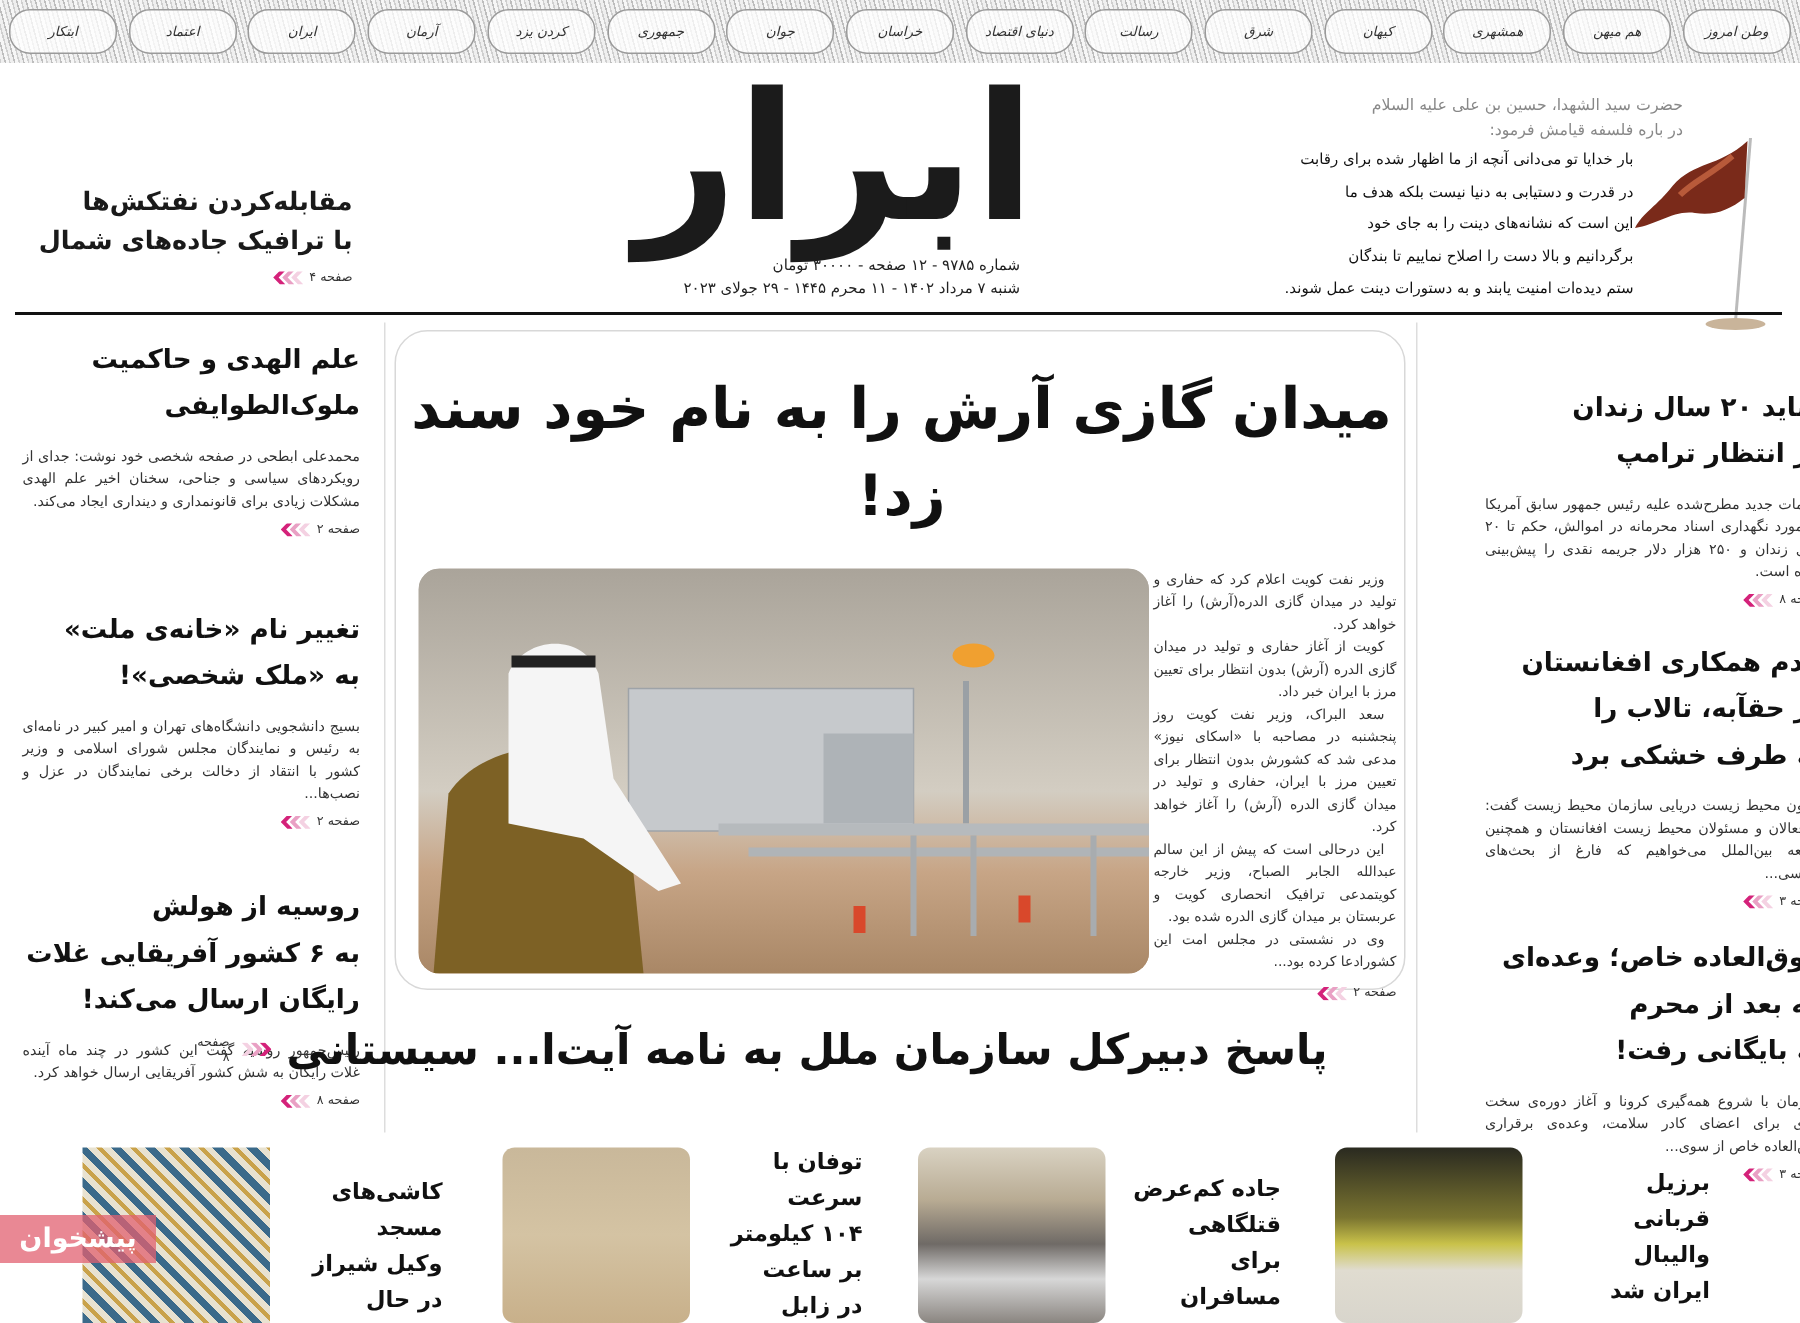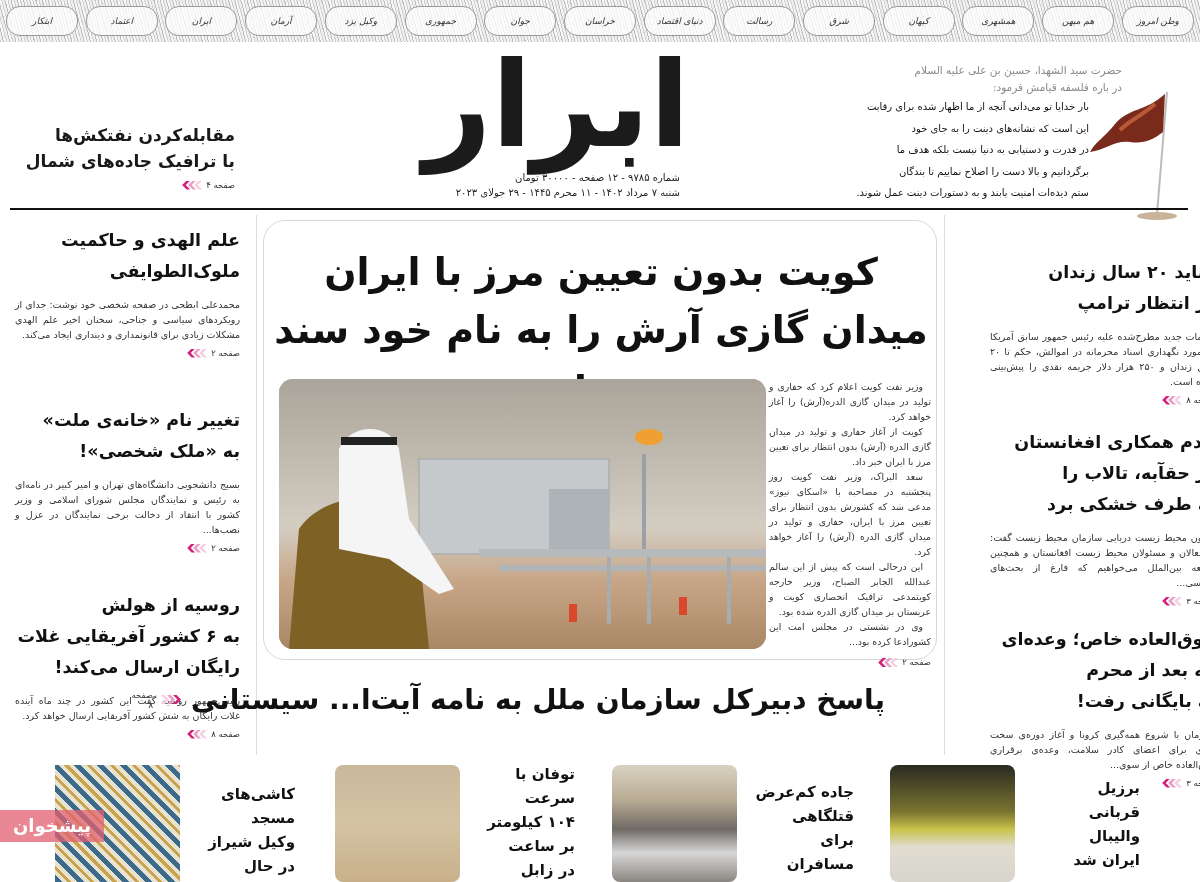--- a/index.html
+++ b/index.html
@@ -105,21 +105,21 @@
   }
 </style>
 </head>
 <body>
 
 <div class="banner">
   <div class="cell">ابتکار</div>
   <div class="cell">اعتماد</div>
   <div class="cell">ایران</div>
   <div class="cell">آرمان</div>
-  <div class="cell">وکیل یزد</div>
+  <div class="cell">کردن یزد</div>
   <div class="cell">جمهوری</div>
   <div class="cell">جوان</div>
   <div class="cell">خراسان</div>
   <div class="cell">دنیای اقتصاد</div>
   <div class="cell">رسالت</div>
   <div class="cell">شرق</div>
   <div class="cell">کیهان</div>
   <div class="cell">همشهری</div>
   <div class="cell">هم میهن</div>
   <div class="cell">وطن امروز</div>
@@ -130,22 +130,22 @@
   <div>شماره ۹۷۸۵ - ۱۲ صفحه - ۳۰۰۰۰ تومان</div>
   <div>شنبه ۷ مرداد ۱۴۰۲ - ۱۱ محرم ۱۴۴۵ - ۲۹ جولای ۲۰۲۳</div>
 </div>
 
 <div class="quote-intro">
   <div>حضرت سید الشهدا، حسین بن علی علیه السلام</div>
   <div>در باره فلسفه قیامش فرمود:</div>
 </div>
 <div class="quote">
   <div>بار خدایا تو می‌دانی آنچه از ما اظهار شده برای رقابت</div>
+  <div>در قدرت و دستیابی به دنیا نیست بلکه هدف ما</div>
   <div>این است که نشانه‌های دینت را به جای خود</div>
-  <div>در قدرت و دستیابی به دنیا نیست بلکه هدف ما</div>
   <div>برگردانیم و بالا دست را اصلاح نماییم تا بندگان</div>
   <div>ستم دیده‌ات امنیت یابند و به دستورات دینت عمل شوند.</div>
 </div>
 <svg class="flag" viewBox="0 0 95 140">
   <line x1="82" y1="10" x2="72" y2="132" stroke="#bbb" stroke-width="2"></line>
   <path d="M80 12 C60 30 45 25 30 42 C20 55 10 60 5 70 C20 68 30 58 45 60 C58 62 68 58 78 50 Z" fill="#7a2a1a"></path>
   <path d="M70 22 C55 35 45 38 35 48" stroke="#b85a3a" stroke-width="4" fill="none"></path>
   <ellipse cx="72" cy="134" rx="20" ry="4" fill="#c9b49a"></ellipse>
 </svg>
 
@@ -244,21 +244,20 @@
         <span></span>
         <span></span>
         <span></span>
       </span>
   </div>
 </div>
 <div class="vline" style="left:944px"></div>
 
 <div class="lead">
   <h1>
-    <div>کویت بدون تعیین مرز با ایران</div>
     <div>میدان گازی آرش را به نام خود سند زد!</div>
   </h1>
   <div class="lead-photo">
     <svg width="487" height="270" viewBox="0 0 487 270">
       <rect x="0" y="0" width="487" height="270" fill="url(#sky)"></rect>
       <defs>
         <linearGradient id="sky" x1="0" y1="0" x2="0" y2="1">
           <stop offset="0" stop-color="#aaa49a"></stop>
           <stop offset="0.55" stop-color="#d3cdc2"></stop>
           <stop offset="0.75" stop-color="#c7a586"></stop>

